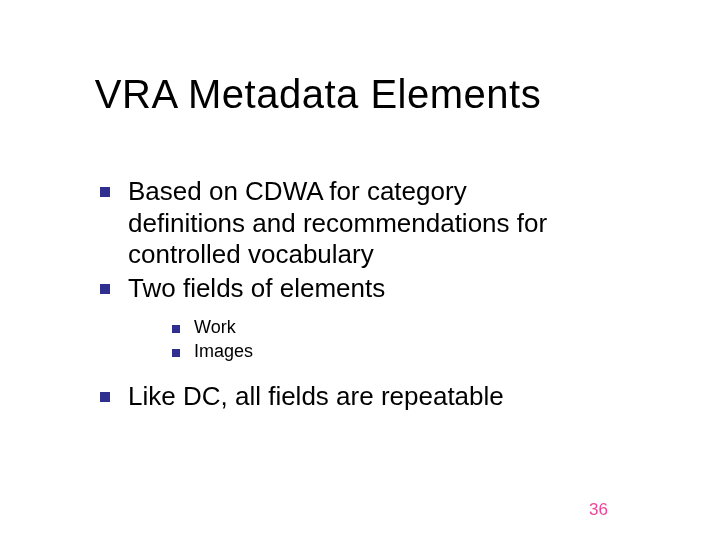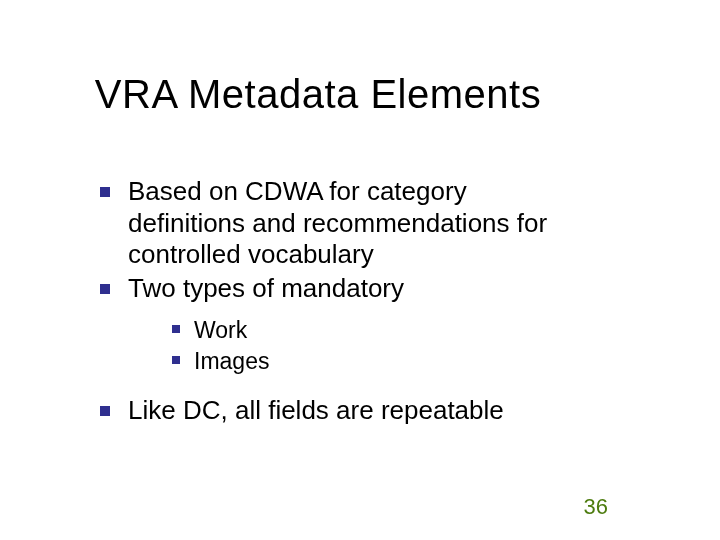--- a/index.html
+++ b/index.html
@@ -58,54 +58,54 @@
     background: #2f2f8f;
   }
   ul.lvl2 {
     list-style: none;
     padding: 0;
     margin: 10px 0 18px 40px;
   }
   ul.lvl2 > li {
     position: relative;
     padding-left: 26px;
-    font-size: 23px;
+    font-size: 18px;
     line-height: 1.35;
   }
   ul.lvl2 > li::before {
     content: "";
     position: absolute;
     left: 4px;
     top: 10px;
     width: 8px;
     height: 8px;
     background: #2f2f8f;
   }
   .pagenum {
     position: absolute;
     right: 28px;
     bottom: 20px;
-    font-size: 22px;
-    color: #4d7c0f;
+    font-size: 17px;
+    color: #ec4899;
   }
 </style>
 </head>
 <body>
 
 <div class="slide">
 
   <div class="title">VRA Metadata Elements</div>
 
   <div class="body">
     <ul class="lvl1">
       <li>
         <span>Based on CDWA for category definitions and recommendations for controlled vocabulary</span>
       </li>
       <li>
-        <span>Two types of mandatory</span>
+        <span>Two fields of elements</span>
         <ul class="lvl2">
           <li>
             <span>Work</span>
           </li>
           <li>
             <span>Images</span>
           </li>
         </ul>
       </li>
       <li>

